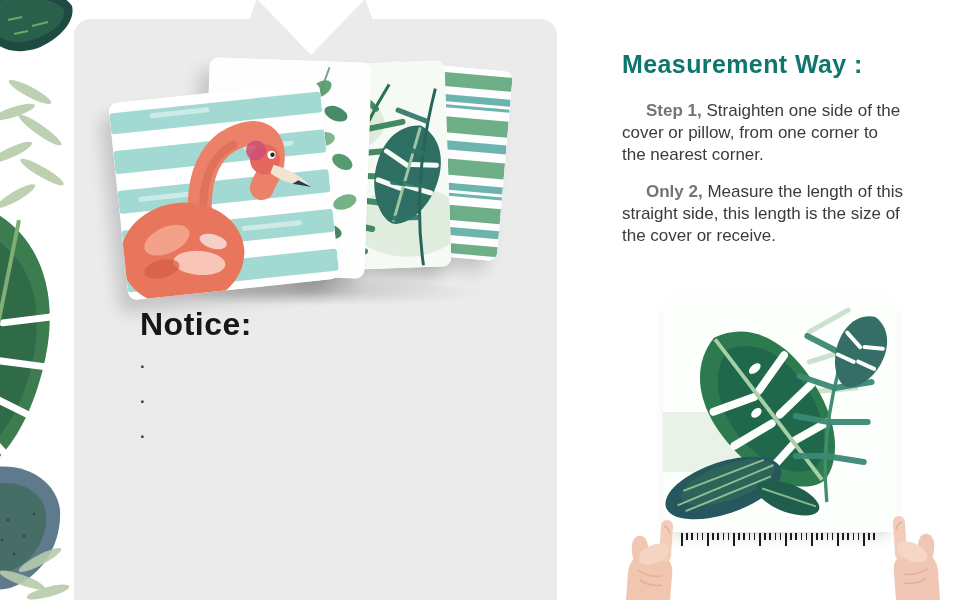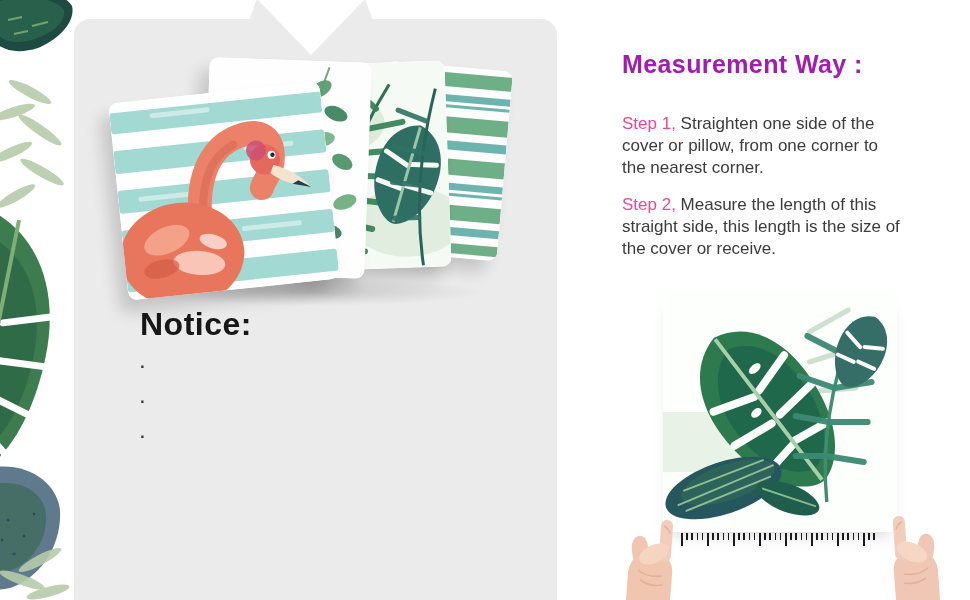--- a/index.html
+++ b/index.html
@@ -26,23 +26,23 @@
           background:radial-gradient(ellipse at center,rgba(0,0,0,.15),rgba(0,0,0,0) 70%);}
   
   .notice{position:absolute;left:140px;top:306px;width:372px;z-index:5;}
   .notice h2{margin:0 0 13px 0;font-size:32px;letter-spacing:.5px;color:#171717;}
   .notice ul{list-style:none;margin:0;padding:0;}
   .notice li{display:flex;gap:8px;margin:0 0 13px 0;font-size:17px;line-height:22px;}
   .notice .dot{flex:0 0 auto;color:#3b3b3b;font-weight:bold;}
   .notice .btxt{white-space:pre-line;}
   
   .measure{position:absolute;left:622px;top:50px;width:308px;z-index:5;}
-  .measure h2{margin:0 0 34px 0;font-size:25px;letter-spacing:.4px;color:#a21caf;}
+  .measure h2{margin:0 0 21px 0;font-size:25px;letter-spacing:.4px;color:#0f766e;}
   .measure p{margin:0 0 15px 0;font-size:17px;line-height:22px;}
-  .measure .slbl{font-weight:normal;color:#ec4899;}
+  .measure .slbl{font-weight:bold;color:#737373;margin-left:24px;}
   .measure .stxt{white-space:pre-line;margin-top:9px;}
   
   .m-pillow{position:absolute;left:663px;top:292px;width:234px;height:240px;z-index:6;
             border-radius:7px;overflow:hidden;background:#fdfffd;
             box-shadow:0 10px 16px -8px rgba(0,0,0,.18);}
   .m-pillow svg{display:block;width:100%;height:100%;}
   .ruler{position:absolute;left:681px;top:533px;width:197px;height:13px;z-index:8;
          background-image:
            repeating-linear-gradient(90deg,#1a1a1a 0 1.5px,transparent 1.5px 5.2px),
            repeating-linear-gradient(90deg,#1a1a1a 0 2px,transparent 2px 26px);
@@ -247,21 +247,21 @@
         <span class="dot">·</span>
       </li>
     </ul>
   </section>
 
   <section class="measure">
     <h2>Measurement Way :</h2>
     <p><span class="slbl">Step 1,</span><span class="stxt"> Straighten one side of the
 cover or pillow, from one corner to
 the nearest corner.</span></p>
-    <p><span class="slbl">Step 2,</span><span class="stxt"> Measure the length of this
+    <p><span class="slbl">Only 2,</span><span class="stxt"> Measure the length of this
 straight side, this length is the size of
 the cover or receive.</span></p>
   </section>
 
   <div class="m-pillow">
     <svg viewBox="0 0 240 240" preserveAspectRatio="none">
       <rect width="240" height="240" fill="#fdfffd"></rect>
 
       <g stroke="#c5dcc6" stroke-width="5" stroke-linecap="round" opacity=".85">
         <line x1="150" y1="40" x2="190" y2="18"></line>

